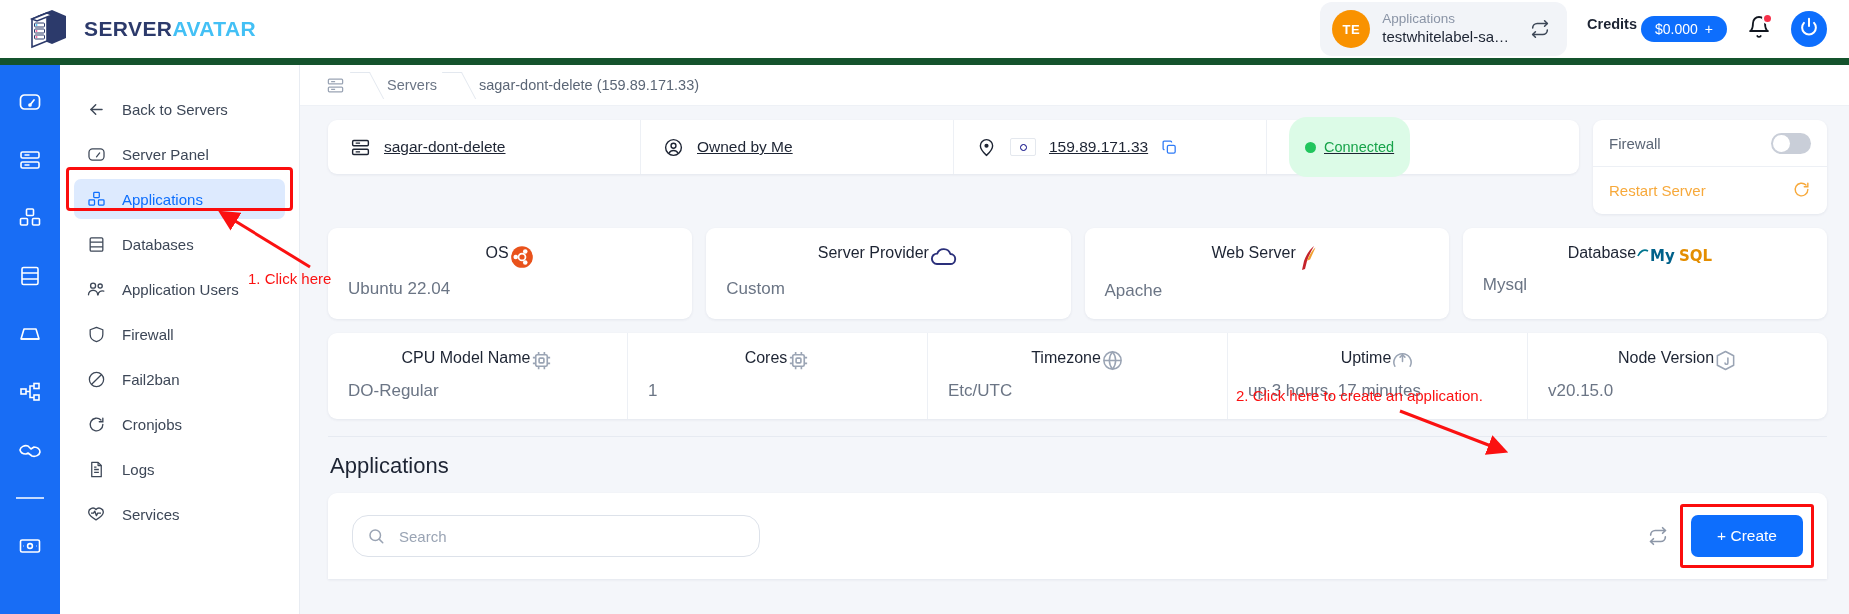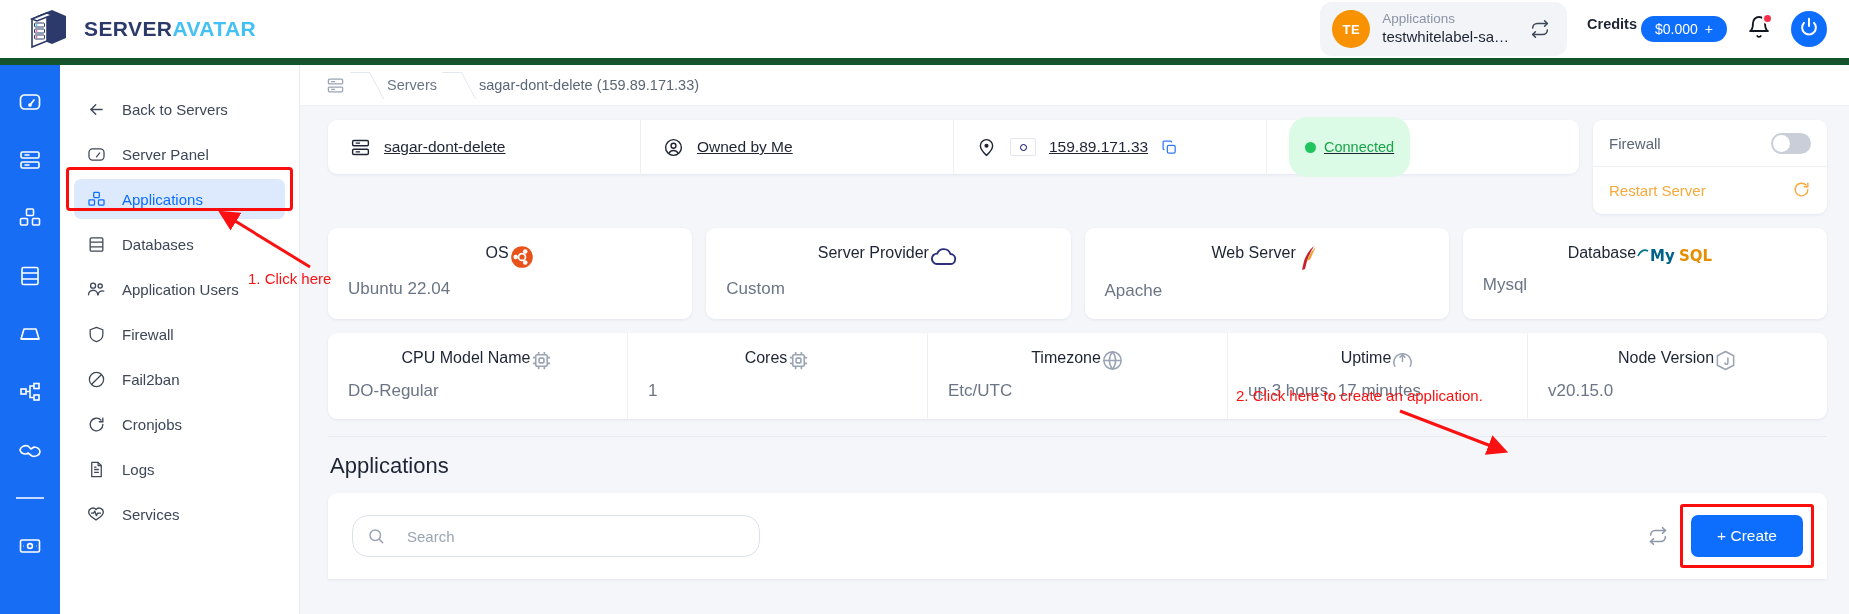--- a/index.html
+++ b/index.html
@@ -196,21 +196,21 @@
 
   
   .apps-sep { border-top: 1px solid #e6eaf1; margin: 17px 0 0 0; }
   .apps-title { font-size: 22px; color: #1d2433; font-weight: 500; margin: 16px 0 14px 2px; }
   .apps-card {
     padding: 22px 24px; display: flex; align-items: center; gap: 14px;
     border-radius: 9px 9px 0 0; min-height: 86px;
   }
   .search-box {
     width: 408px; height: 42px; border: 1px solid #dde2ea; border-radius: 16px;
-    display: flex; align-items: center; gap: 22px; padding: 0 14px; background: #fff;
+    display: flex; align-items: center; gap: 14px; padding: 0 14px; background: #fff;
   }
   .search-box input {
     border: none; outline: none; font-size: 15px; color: #1d2433;
     width: 100%; font-family: "Liberation Sans", sans-serif; background: transparent;
   }
   .search-box input::placeholder { color: #9aa4b4; }
   .search-ico { color: #9aa4b4; display: flex; align-items: center; }
   .apps-right { margin-left: auto; display: flex; align-items: center; gap: 22px; }
   .refresh-ico { color: #8d97a8; cursor: pointer; display: flex; align-items: center; }
   .create-btn {

